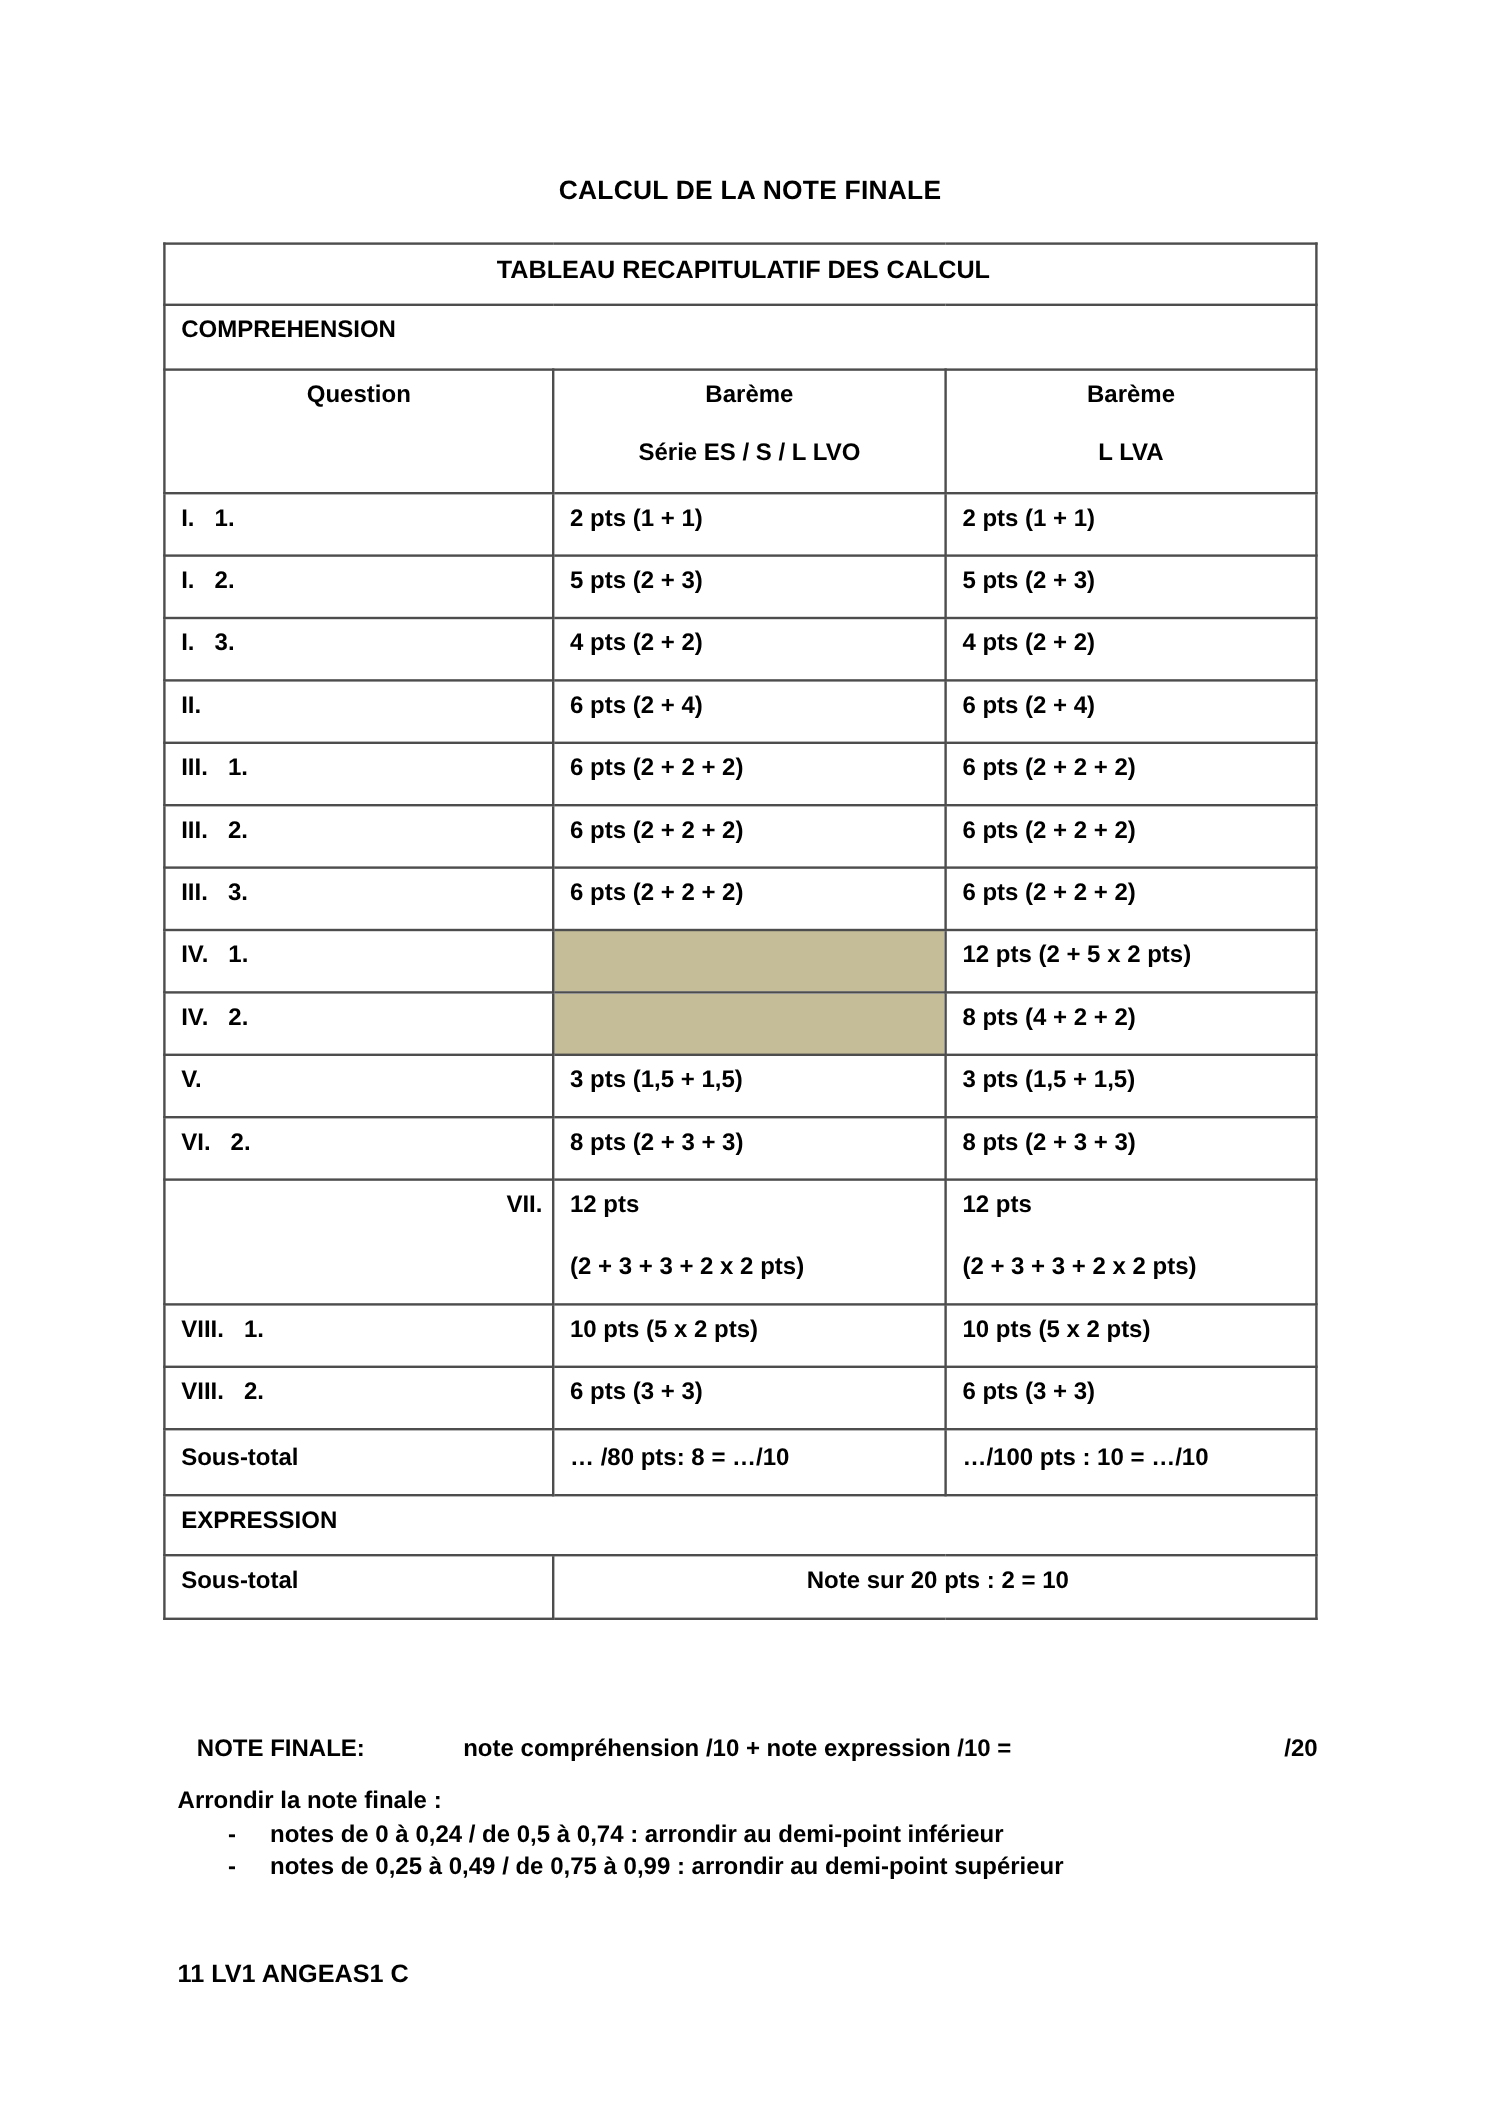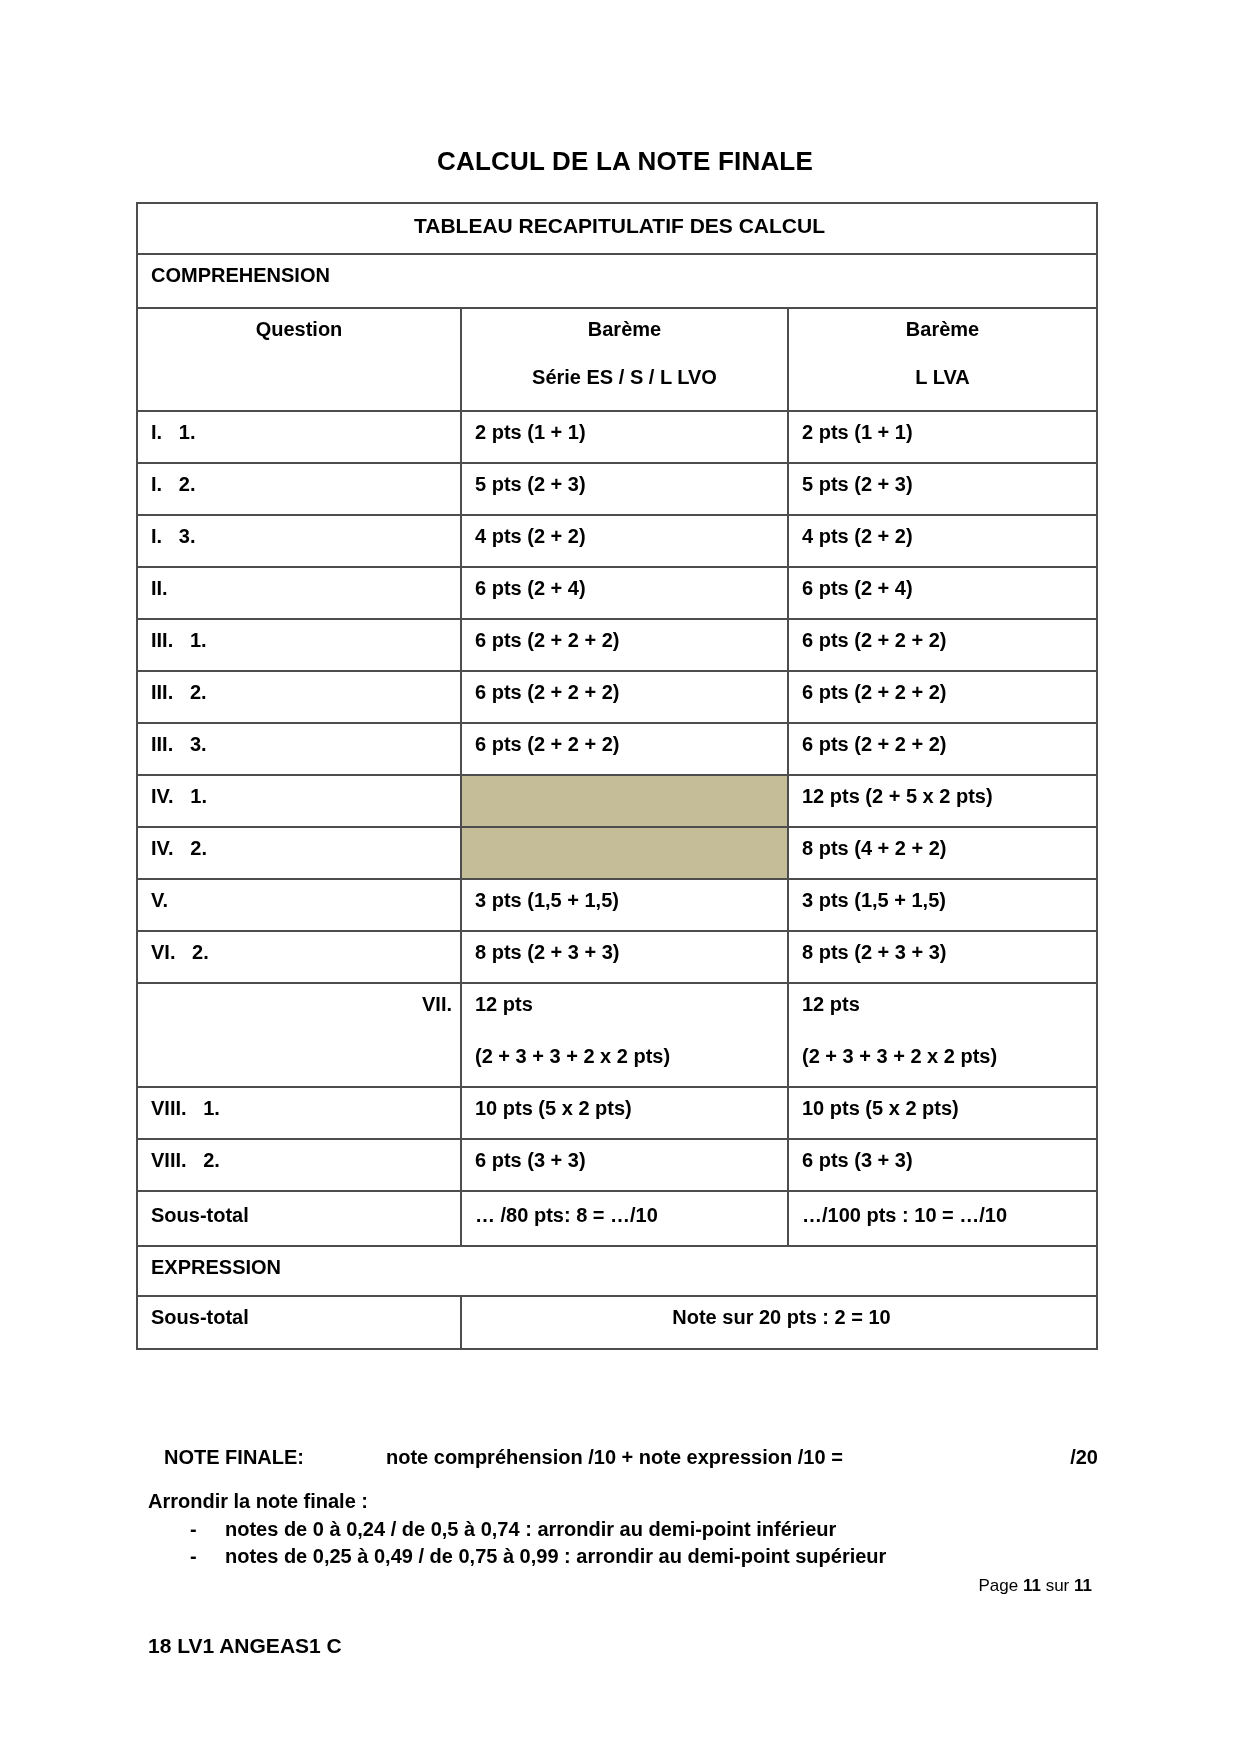--- a/index.html
+++ b/index.html
@@ -13,21 +13,21 @@
     color: #000000;
     margin: 0 auto;
     overflow: hidden;
   }
   .doc-title {
     position: absolute;
     top: 146px;
     left: 140px;
     width: 970px;
     text-align: center;
-    font-size: 26px;
+    font-size: 22px;
     font-weight: bold;
     letter-spacing: 0.2px;
   }
   table.notes {
     position: absolute;
     left: 136px;
     top: 202px;
     width: 960px;
     border-collapse: collapse;
     table-layout: fixed;
@@ -248,22 +248,16 @@
 
   <div class="bullet bullet-1">
     <span class="dash">-</span>
     <span class="btext">notes de 0 à 0,24 / de 0,5 à 0,74 : arrondir au demi-point inférieur</span>
   </div>
   <div class="bullet bullet-2">
     <span class="dash">-</span>
     <span class="btext">notes de 0,25 à 0,49 / de 0,75 à 0,99 : arrondir au demi-point supérieur</span>
   </div>
 
-  <div class="page-num">
-    <span>Page</span>
-    <b>11</b>
-    <span>sur</span>
-    <b>11</b>
-  </div>
-
-  <div class="doc-code">18 LV1 ANGEAS1 C</div>
+
+  <div class="doc-code">11 LV1 ANGEAS1 C</div>
 
 </div>
 
 </body></html>

